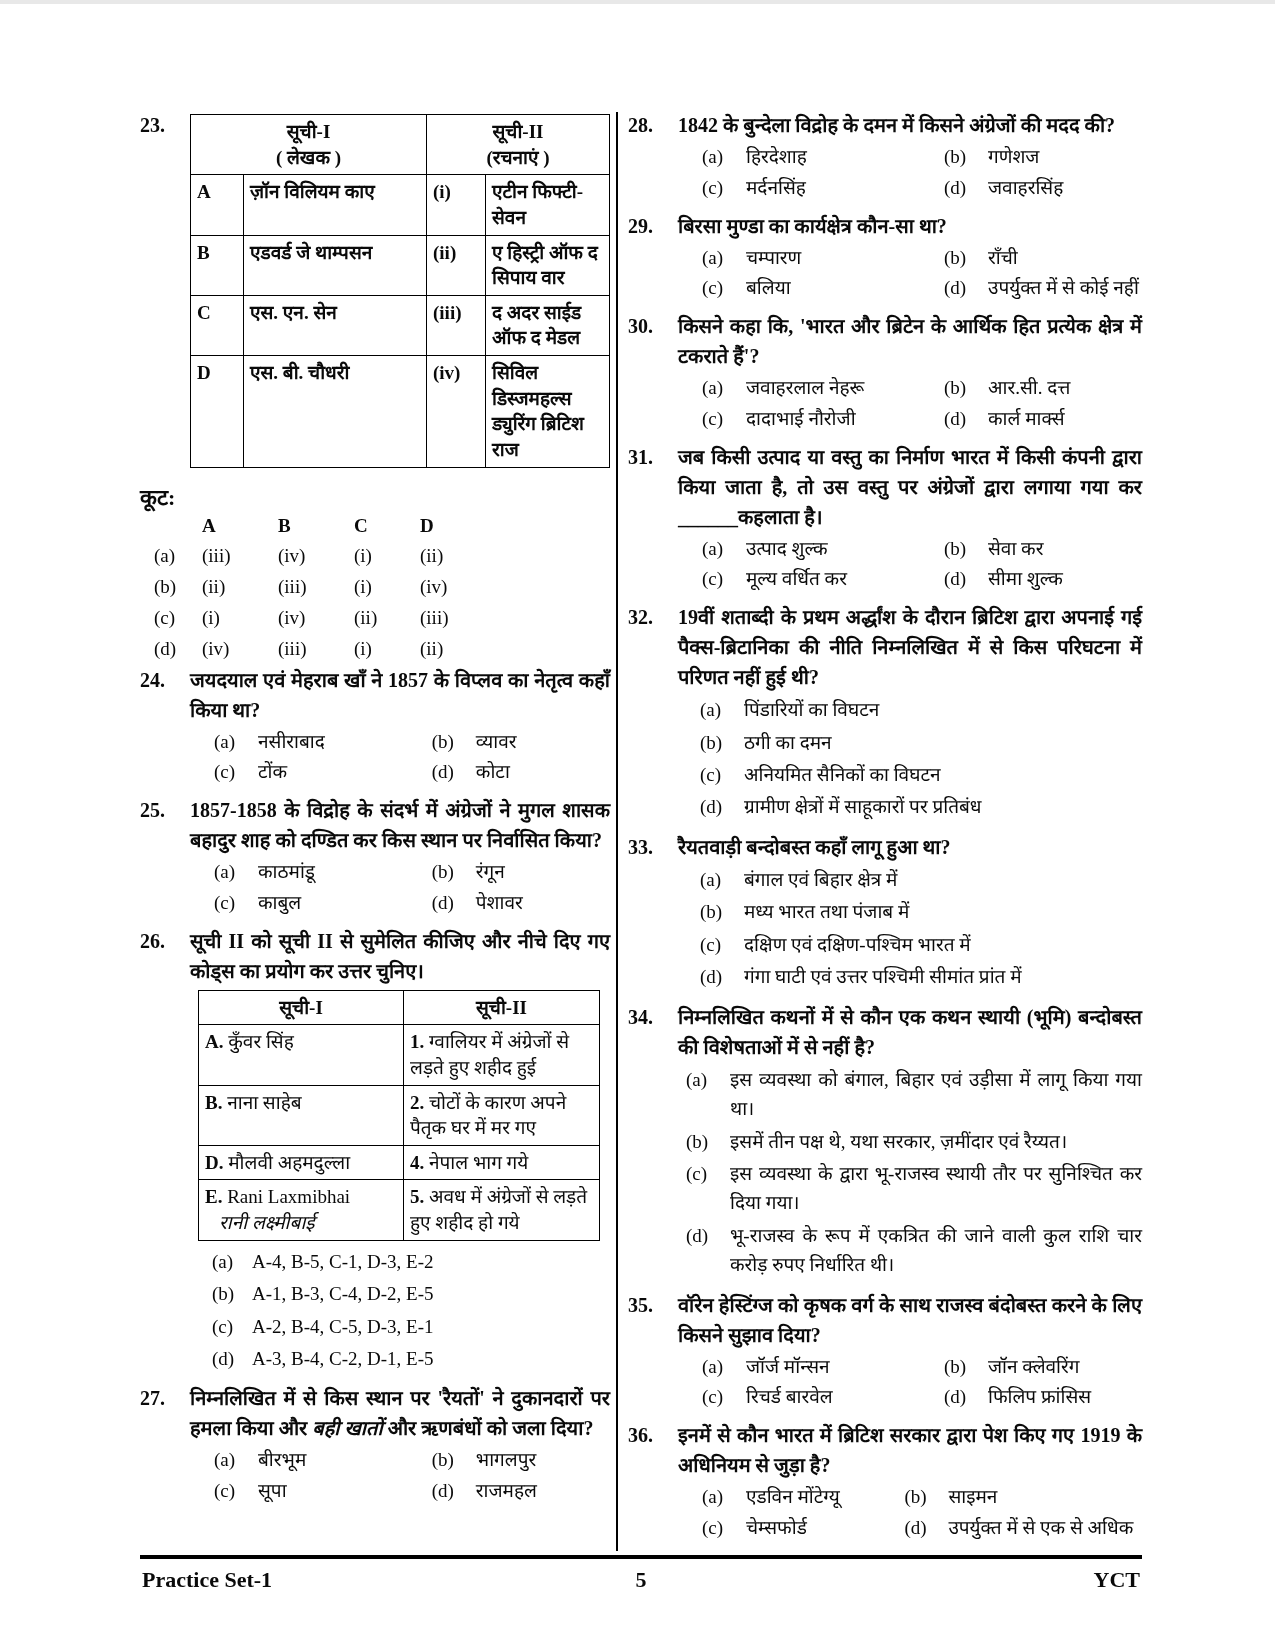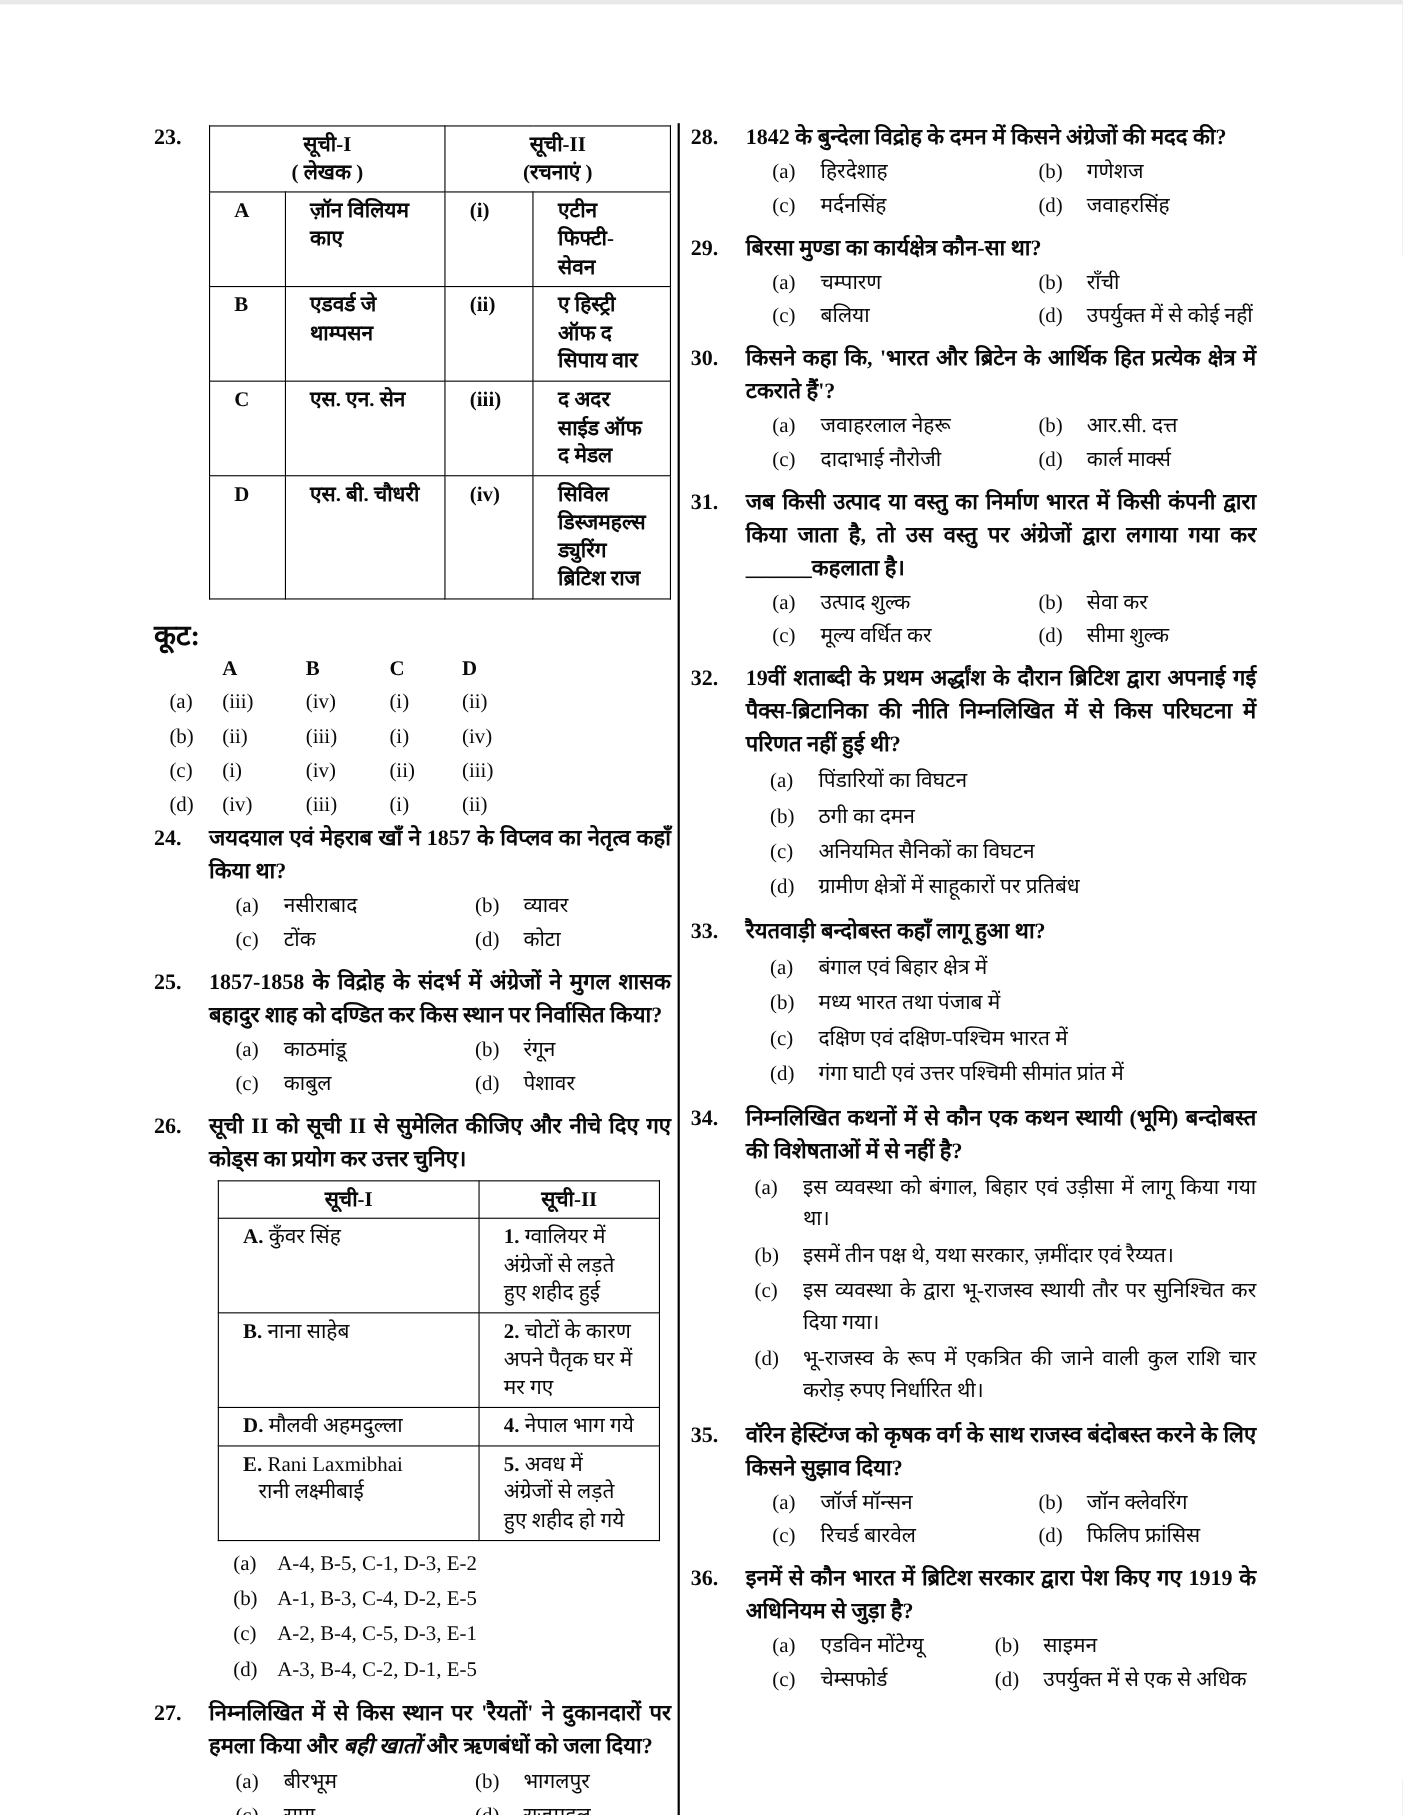--- a/index.html
+++ b/index.html
@@ -22,33 +22,33 @@
   .opts2{display:grid;grid-template-columns:55% 45%;padding-left:24px;font-size:19px;line-height:1.62;margin-top:2px;}
   .opts2.narrow{grid-template-columns:46% 54%;}
   .opts1{padding-left:22px;font-size:19px;line-height:1.55;margin-top:2px;}
   .opts1 .opt{margin:3px 0;}
   .opt{display:flex;align-items:flex-start;}
   .olab{width:44px;flex-shrink:0;}
   .otxt{flex:1;min-width:0;text-align:justify;}
   .latin .olab{width:40px;}
 
   table.match{border-collapse:collapse;font-size:19px;line-height:1.35;margin:4px 0 6px 0;}
-  table.match td,table.match th{border:1px solid #000;padding:4px 22px;vertical-align:top;}
+  table.match td,table.match th{border:1px solid #000;padding:4px 6px;vertical-align:top;}
   table.t1{width:100%;font-weight:bold;}
   table.t1 th{text-align:center;font-weight:bold;}
   table.t1 td.lab{width:40px;font-weight:bold;}
   table.t1 td.c1{width:170px;}
   table.t1 td.key{width:46px;font-family:"Liberation Serif",serif;}
   table.t2{width:402px;margin-left:8px;}
   table.t2 th{text-align:center;font-weight:bold;}
   table.t2 td.c1{width:192px;}
   table.t2 b{font-weight:bold;}
-  .hindiname{display:block;padding-left:14px;}
-
-  .koot{font-weight:bold;font-size:26px;margin:2px 0 0 0;}
+  .hindiname{display:block;padding-left:14px;font-style:italic;}
+
+  .koot{font-weight:bold;font-size:22px;margin:2px 0 0 0;}
   .codes{font-size:19px;line-height:1.62;margin-left:14px;}
   .crow{display:grid;grid-template-columns:48px 76px 76px 66px 70px;}
   .crow.chead{font-weight:bold;}
   .crow.chead span:first-child{visibility:hidden;}
 
   .footer{border-top:4px solid #000;margin-top:4px;display:flex;align-items:center;
     padding:8px 2px 0 2px;font-weight:bold;font-size:22px;}
   .footer .fl{flex:1;text-align:left;}
   .footer .fc{flex:1;text-align:center;}
   .footer .fr{flex:1;text-align:right;}

